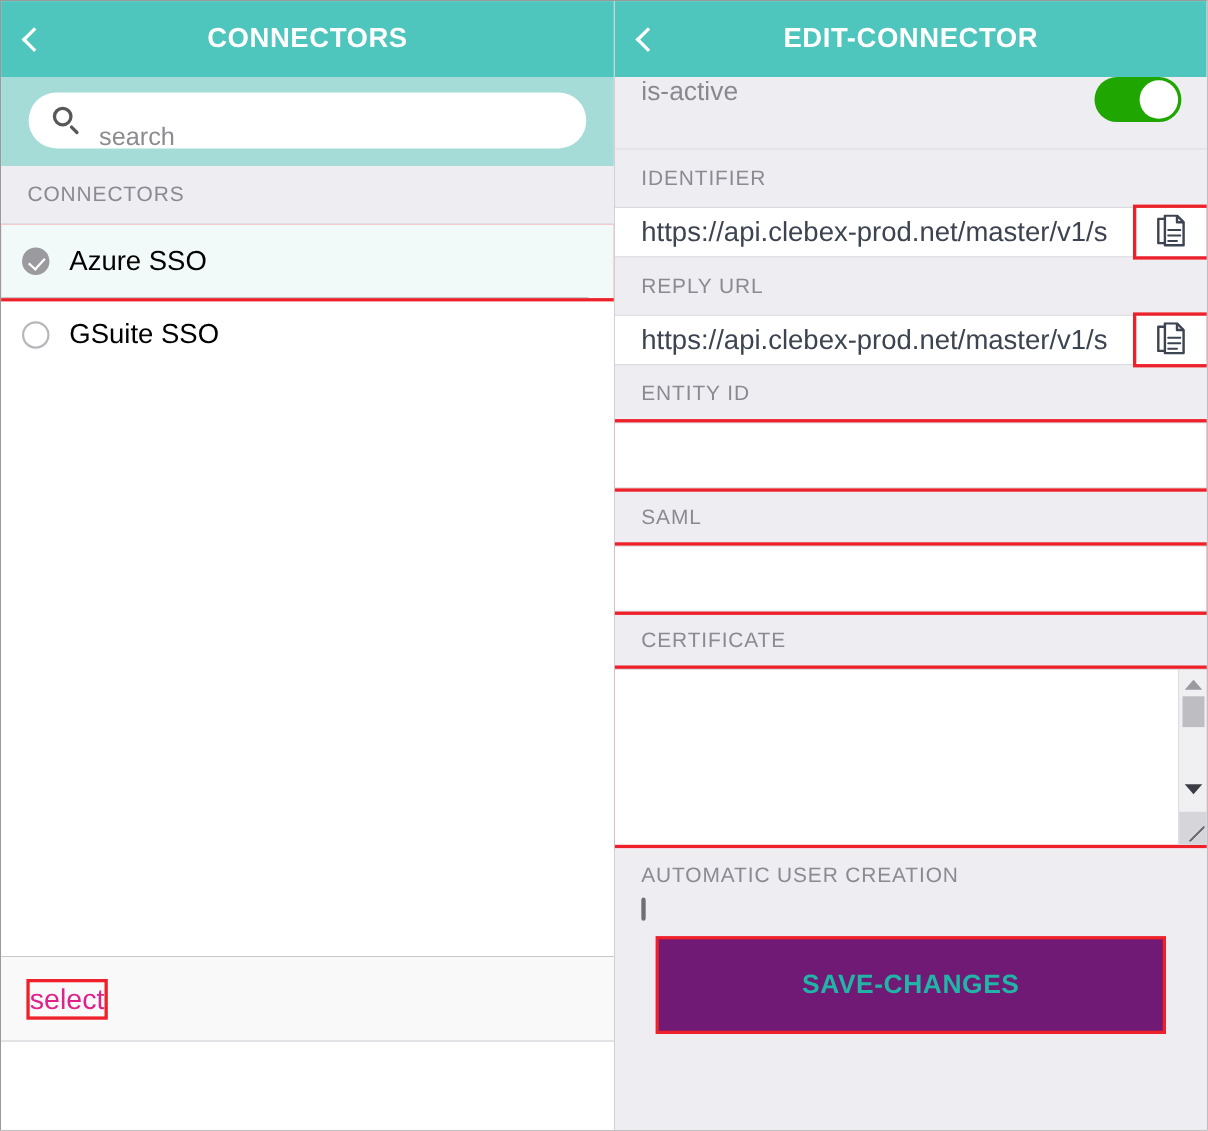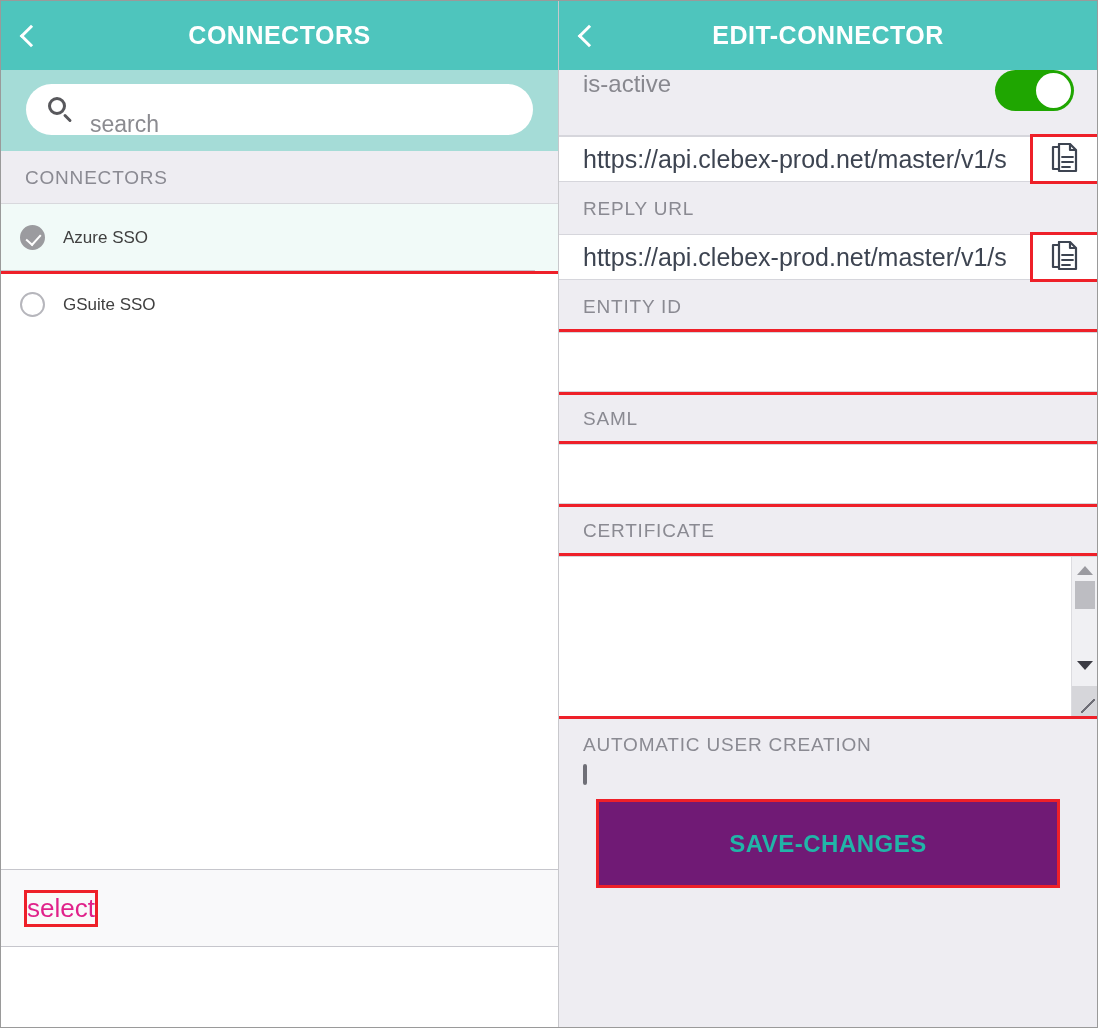--- a/index.html
+++ b/index.html
@@ -150,22 +150,22 @@
   .radio.checked::after {
     content: "";
     position: absolute;
     left: 7px; top: 4px;
     width: 7px; height: 12px;
     border-right: 2.4px solid #ffffff;
     border-bottom: 2.4px solid #ffffff;
     transform: rotate(42deg);
   }
   .row-label {
-    font-size: 17px;
-    color: #404040;
+    font-size: 25px;
+    color: #000000;
   }
 
   .left-footer {
     flex: 0 0 auto;
     height: 78px;
     background: #f9f9fa;
     border-top: 1px solid #c6c6cc;
     border-bottom: 1px solid #c6c6cc;
     display: flex;
     align-items: center;
@@ -435,20 +435,21 @@
       <div class="top-title">EDIT-CONNECTOR</div>
     </div>
 
     <div class="is-active-row">
       <span class="is-active-label">is-active</span>
       <span class="toggle">
         <span class="knob"></span>
       </span>
     </div>
 
+    <div class="field-label">IDENTIFIER</div>
     <div class="input-wrap h-tall">
       <span class="text-val">https://api.clebex-prod.net/master/v1/s</span>
       <span class="copy-btn hl">
         <svg width="30" height="32" viewBox="0 0 30 32">
           <path d="M3 4 h13 v22 h-13 z" fill="#ffffff" stroke="#3d4451" stroke-width="2.2" stroke-linejoin="round"></path>
           <path d="M9 1 h11 l6 6 v21 h-17 z" fill="#ffffff" stroke="#3d4451" stroke-width="2.2" stroke-linejoin="round"></path>
           <path d="M20 1 v6 h6" fill="none" stroke="#3d4451" stroke-width="2.2" stroke-linejoin="round"></path>
           <path d="M12 14 h11 M12 19 h11 M12 24 h8" stroke="#3d4451" stroke-width="1.8" stroke-linecap="round"></path>
         </svg>
       </span>

